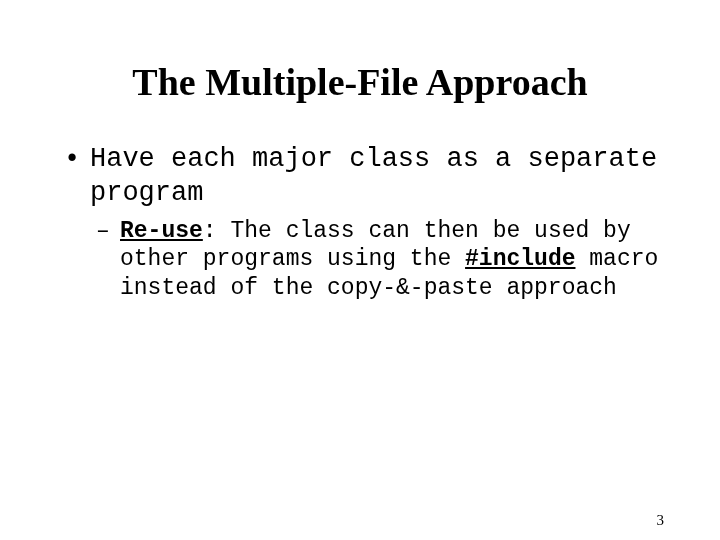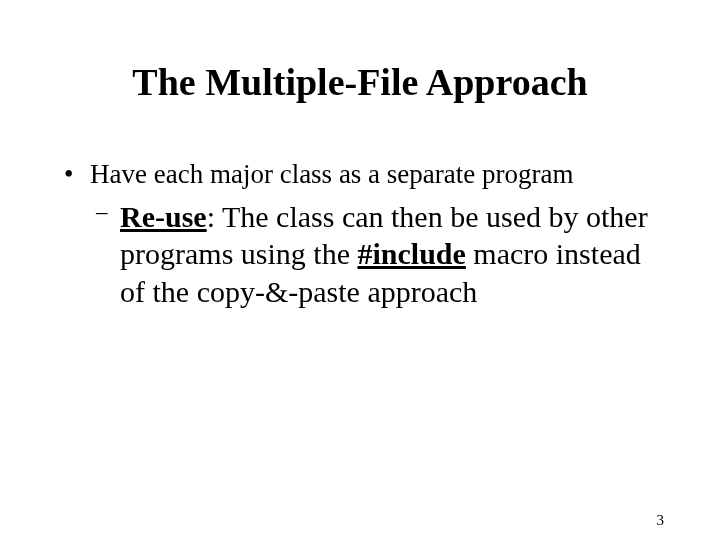--- a/index.html
+++ b/index.html
@@ -9,48 +9,49 @@
     background: #fff;
     font-family: "Times New Roman", Times, serif;
     color: #000;
     position: relative;
     padding: 60px 50px 40px 50px;
   }
   .title {
     font-size: 38px;
     font-weight: bold;
     text-align: center;
-    margin-bottom: 54px;
+    margin-bottom: 39px;
   }
   .bullet-list {
     list-style: none;
     padding-left: 40px;
   }
   .bullet-item {
     position: relative;
     font-size: 27px;
     line-height: 1.25;
     margin-bottom: 10px;
+    font-family: Liberation Mono, monospace;
   }
   .bullet-item::before {
     content: "•";
     position: absolute;
     left: -26px;
     top: 0;
     font-size: 27px;
   }
   .sub-list {
     list-style: none;
     padding-left: 30px;
     margin-top: 6px;
     margin-bottom: 12px;
   }
   .sub-item {
     position: relative;
-    font-size: 30px;
+    font-size: 23px;
     line-height: 1.25;
   }
   .sub-item::before {
     content: "–";
     position: absolute;
     left: -24px;
     top: 0;
     font-size: 23px;
   }
   .underline { text-decoration: underline; }

